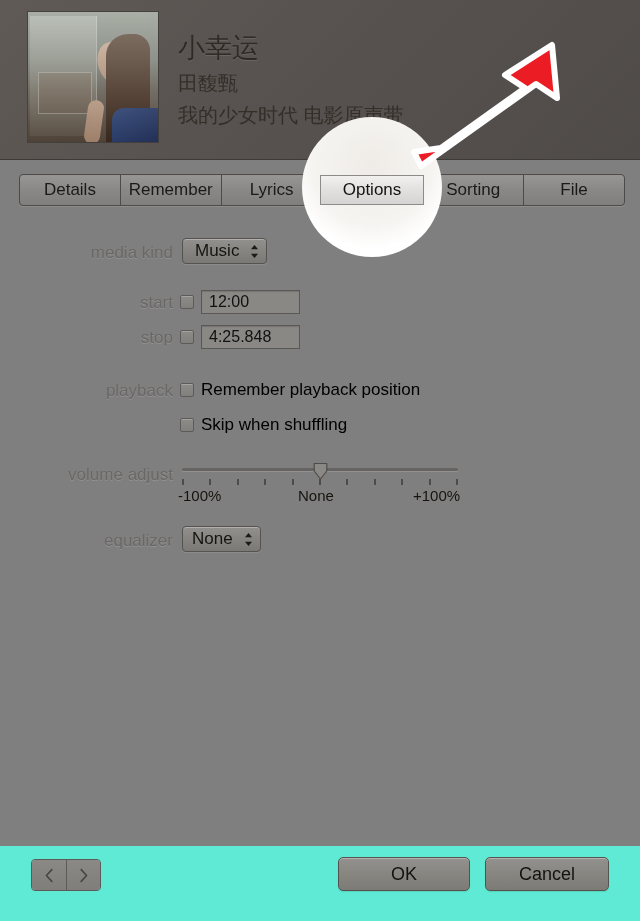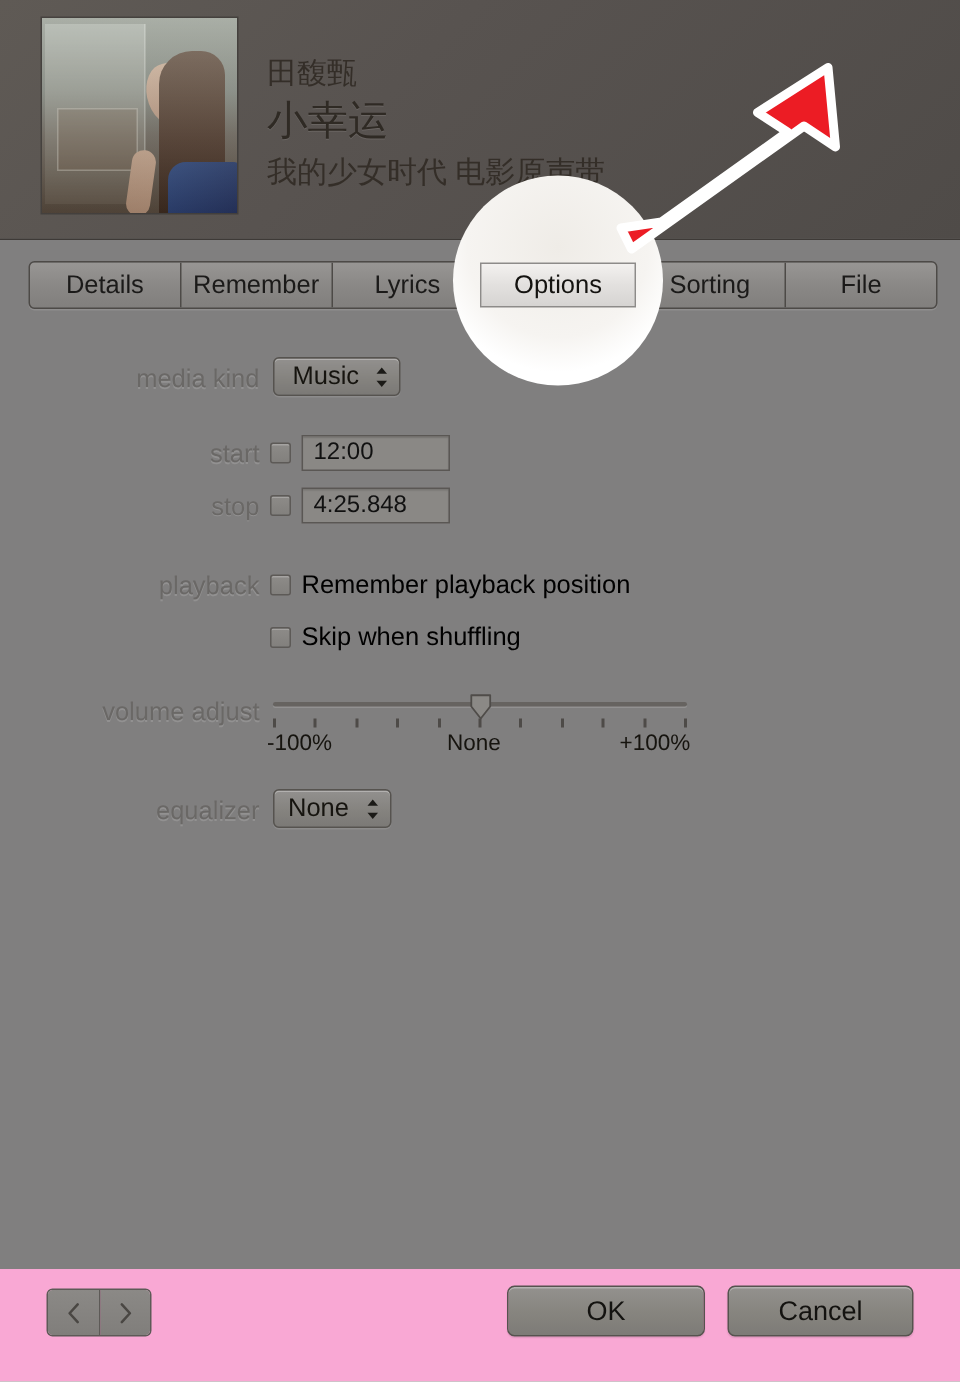--- a/index.html
+++ b/index.html
@@ -271,21 +271,21 @@
     white-space: nowrap;
     user-select: none;
   }
 
   
   #footer {
     position: absolute;
     left: 0; bottom: 0;
     width: 640px;
     height: 75px;
-    background: #f9a8d4;
+    background: #5eead4;
   }
   #navgroup {
     position: absolute;
     left: 31px; top: 13px;
     display: flex;
     border: 1px solid #5d5a57;
     border-radius: 4px;
     overflow: hidden;
     box-shadow: inset 0 1px 0 rgba(255,255,255,0.18);
   }
@@ -361,22 +361,22 @@
         <div class="aw-glass"></div>
         <div class="aw-pane2"></div>
         <div class="aw-arm"></div>
         <div class="aw-face"></div>
         <div class="aw-hair"></div>
         <div class="aw-shirt"></div>
         <div class="aw-veil"></div>
       </div>
 
       <div id="header-text">
+        <div id="song-title">小幸运</div>
         <div id="song-artist">田馥甄</div>
-        <div id="song-title">小幸运</div>
         <div id="song-album">我的少女时代 电影原声带</div>
       </div>
 
     </div>
   </div>
 
   <div id="tabbar">
     <div class="tab">Details</div>
     <div class="tab">Remember</div>
     <div class="tab">Lyrics</div>

